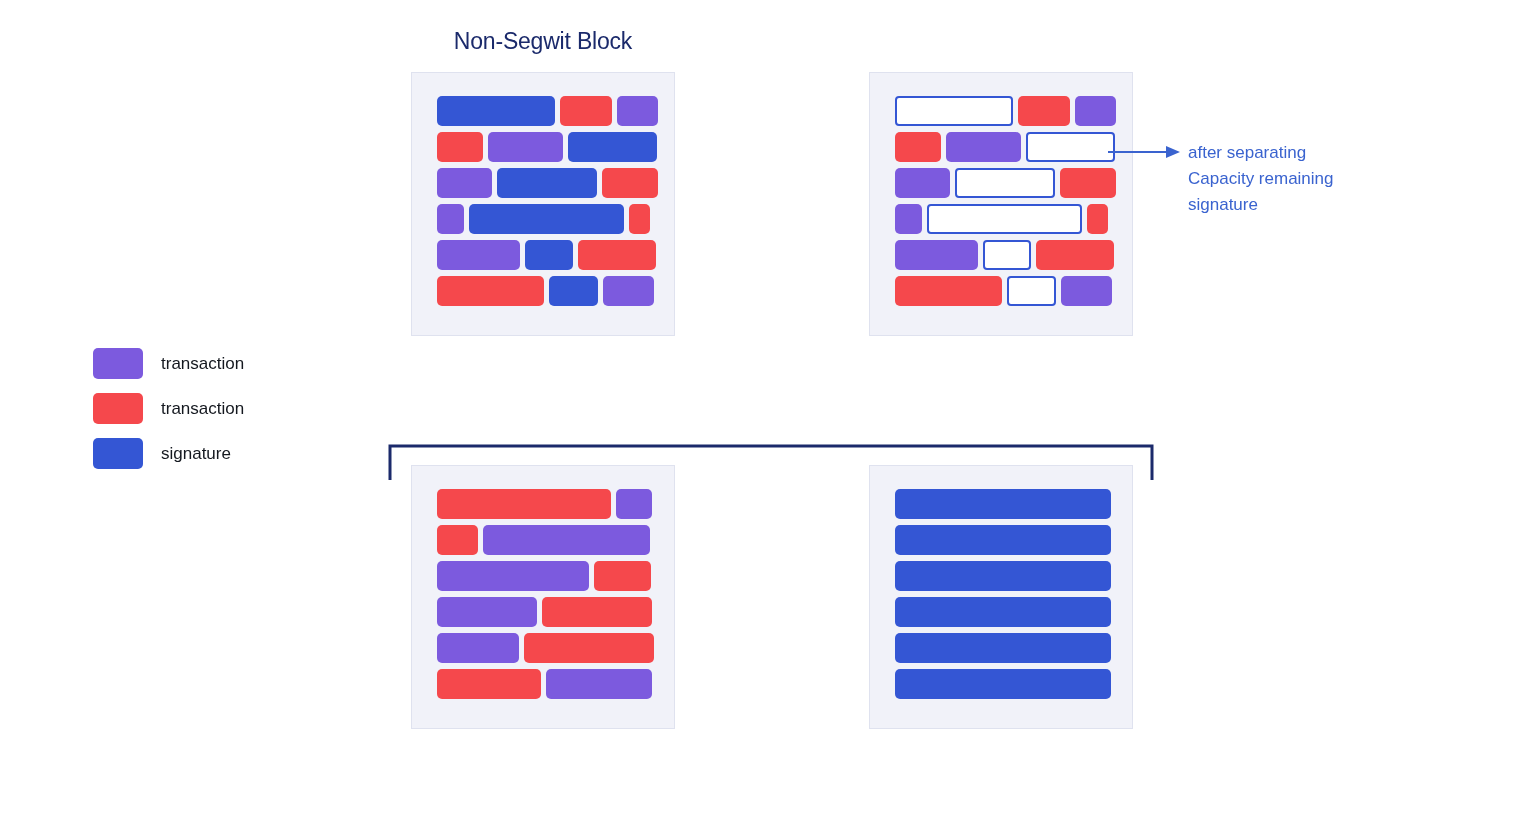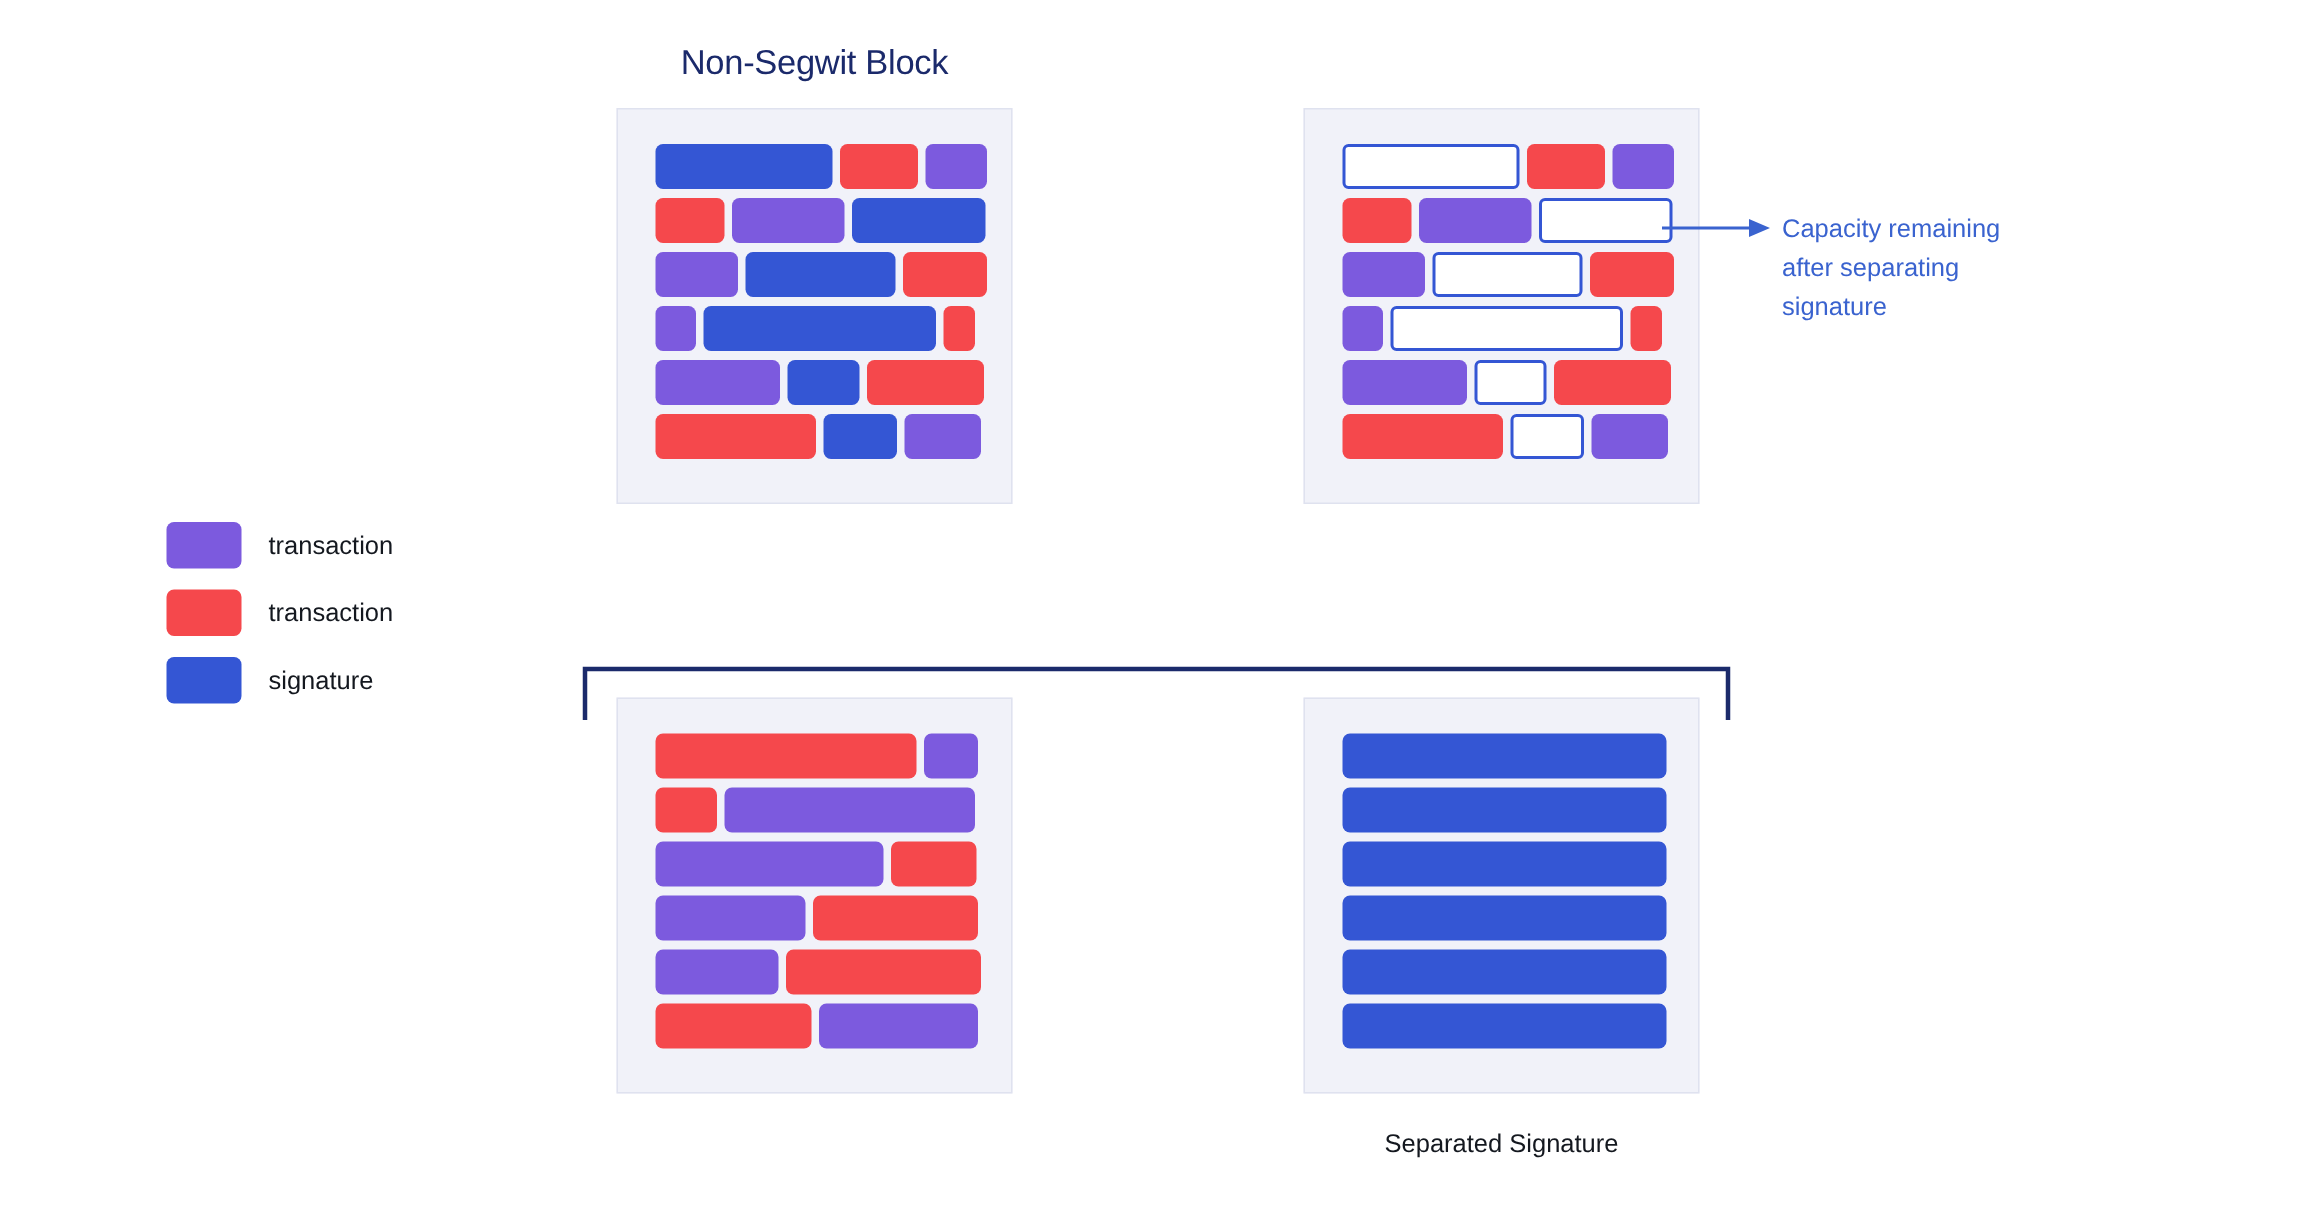--- a/index.html
+++ b/index.html
@@ -64,21 +64,20 @@
   #legend {
     position: absolute;
     left: 93px;
     top: 348px;
   }
   .legend-row {
     display: flex;
     align-items: center;
     height: 31px;
     margin-bottom: 14px;
-    margin-left: 18px;
   }
   .legend-swatch {
     width: 50px;
     height: 31px;
     border-radius: 5px;
     flex: 0 0 auto;
   }
   .legend-label {
     margin-left: 18px;
     font-size: 17px;
@@ -200,22 +199,22 @@
           <div class="cell tx-purple" style="width: 51px;"></div>
         </div>
       </div>
   </div>
 
   <svg id="callout-arrow" viewBox="0 0 72 20" xmlns="http://www.w3.org/2000/svg">
     <line x1="0" y1="10" x2="58" y2="10" stroke="#3a63cf" stroke-width="2"></line>
     <polygon points="58,4 72,10 58,16" fill="#3a63cf"></polygon>
   </svg>
   <div id="callout-text">
+    <div>after separating</div>
     <div>Capacity remaining</div>
-    <div>after separating</div>
     <div>signature</div>
   </div>
 
   <div id="legend">
     <div class="legend-row">
       <div class="legend-swatch" style="background:#7c5ade;"></div>
       <div class="legend-label">transaction</div>
     </div>
     <div class="legend-row">
       <div class="legend-swatch" style="background:#f5484c;"></div>
@@ -277,15 +276,14 @@
         </div>
         <div class="brow" style="left: 25px; top: 167px; height: 30px; gap: 5px;">
           <div class="cell sig-blue" style="width: 216px;"></div>
         </div>
         <div class="brow" style="left: 25px; top: 203px; height: 30px; gap: 5px;">
           <div class="cell sig-blue" style="width: 216px;"></div>
         </div>
       </div>
   </div>
 
-  <div id="separated-caption">Separated Signature</div>
 
 </div>
 
 </body></html>

